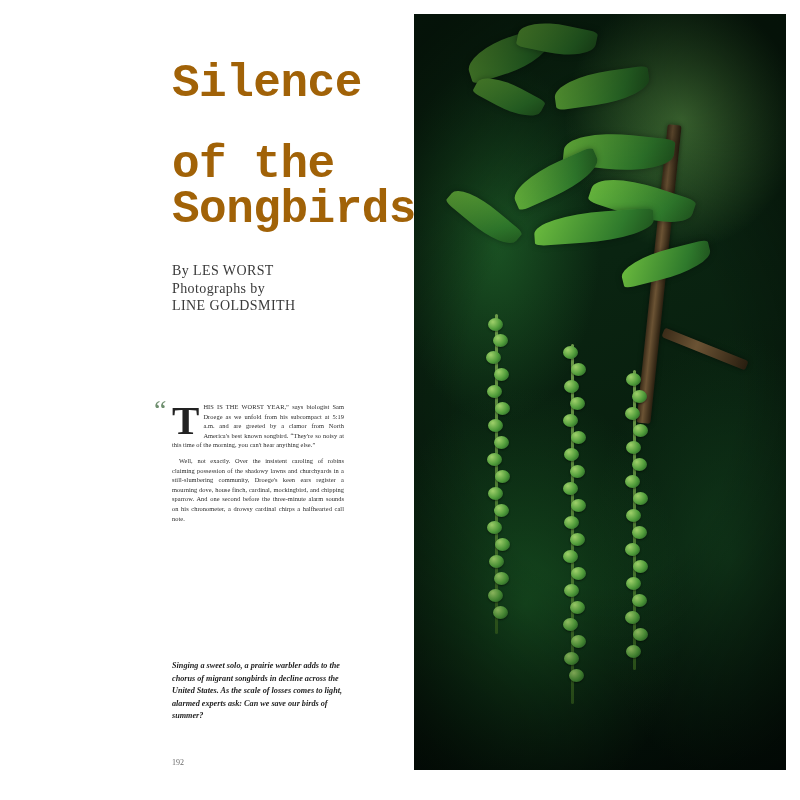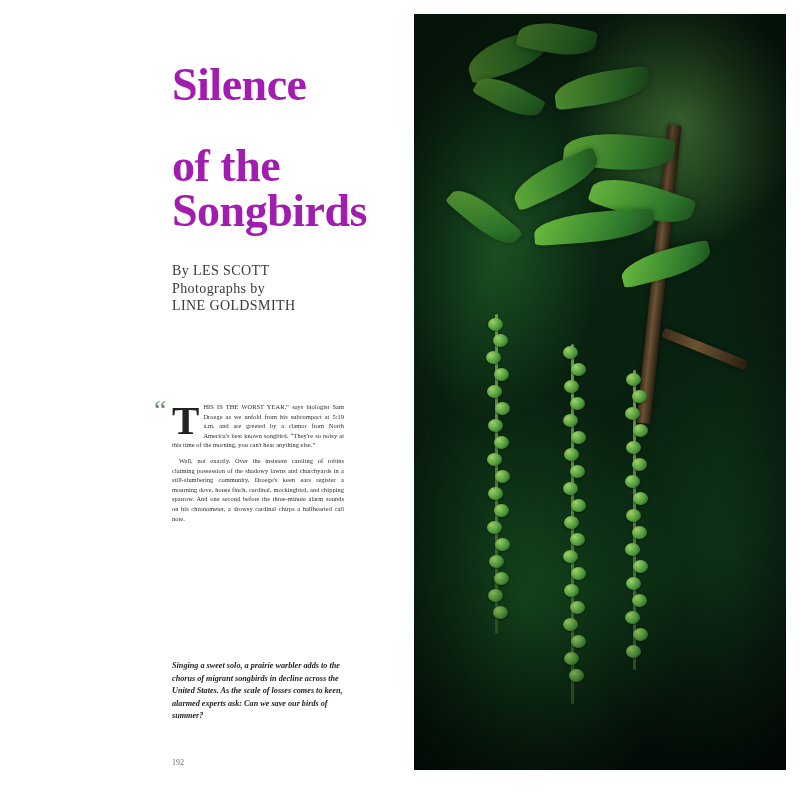--- a/index.html
+++ b/index.html
@@ -23,22 +23,22 @@
     top: 0;
     width: 410px;
     height: 800px;
   }
 
   .headline {
     position: absolute;
     left: 172px;
     top: 62px;
     width: 245px;
-    color: #a21caf;
-    font-family: Liberation Serif, serif;
+    color: #a16207;
+    font-family: Liberation Mono, monospace;
     font-weight: bold;
     font-size: 46px;
     line-height: 0.98;
     letter-spacing: -0.5px;
   }
   .headline .l2 { display:block;margin-top:36px; }
   .headline .l3 { display:block; }
 
   .byline {
     position: absolute;
@@ -178,36 +178,36 @@
 
   <div class="left-col">
 
     <div class="headline">
       <span class="l1">Silence</span>
       <span class="l2">of the</span>
       <span class="l3">Songbirds</span>
     </div>
 
     <div class="byline">
-      <div>By LES SCOTT</div>
+      <div>By LES WORST</div>
       <div>Photographs by</div>
       <div>LINE GOLDSMITH</div>
     </div>
 
     <div class="body-wrap">
       <span class="quote-mark">“</span>
       <p class="body-p first">
         <span class="dropcap">T</span><span>HIS IS THE WORST YEAR,” says biologist Sam Droege as we unfold from his subcompact at 5:19 a.m. and are greeted by a clamor from North America's best known songbird. “They're so noisy at this time of the morning, you can't hear anything else.”</span>
       </p>
       <p class="body-p indent">
         <span>Well, not exactly. Over the insistent caroling of robins claiming possession of the shadowy lawns and churchyards in a still-slumbering community, Droege's keen ears register a mourning dove, house finch, cardinal, mockingbird, and chipping sparrow. And one second before the three-minute alarm sounds on his chronometer, a drowsy cardinal chirps a halfhearted call note.</span>
       </p>
     </div>
 
-    <div class="deck">Singing a sweet solo, a prairie warbler adds to the chorus of migrant songbirds in decline across the United States. As the scale of losses comes to keen, alarmed experts ask: Can we save our birds of summer?</div>
+    <div class="deck">Singing a sweet solo, a prairie warbler adds to the chorus of migrant songbirds in decline across the United States. As the scale of losses comes to light, alarmed experts ask: Can we save our birds of summer?</div>
 
     <div class="folio">192</div>
   </div>
 
   <div class="photo">
     <div class="bg"></div>
 
     <div class="branch" style="left:238px; top:110px; width:14px; height:300px; transform:rotate(6deg);"></div>
     <div class="branch" style="left:246px; top:330px; width:90px; height:10px; transform:rotate(22deg);"></div>
 

